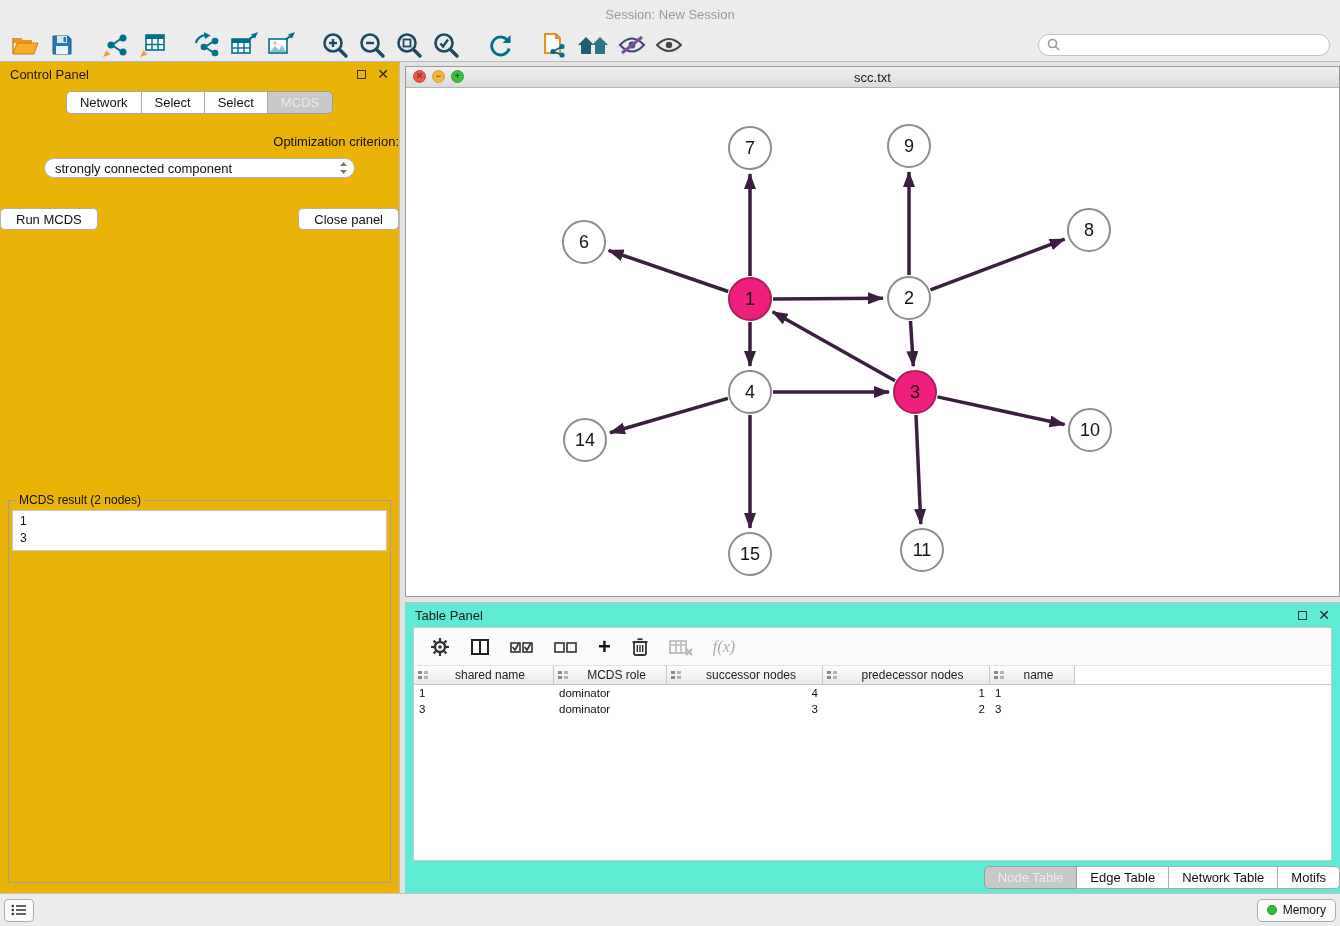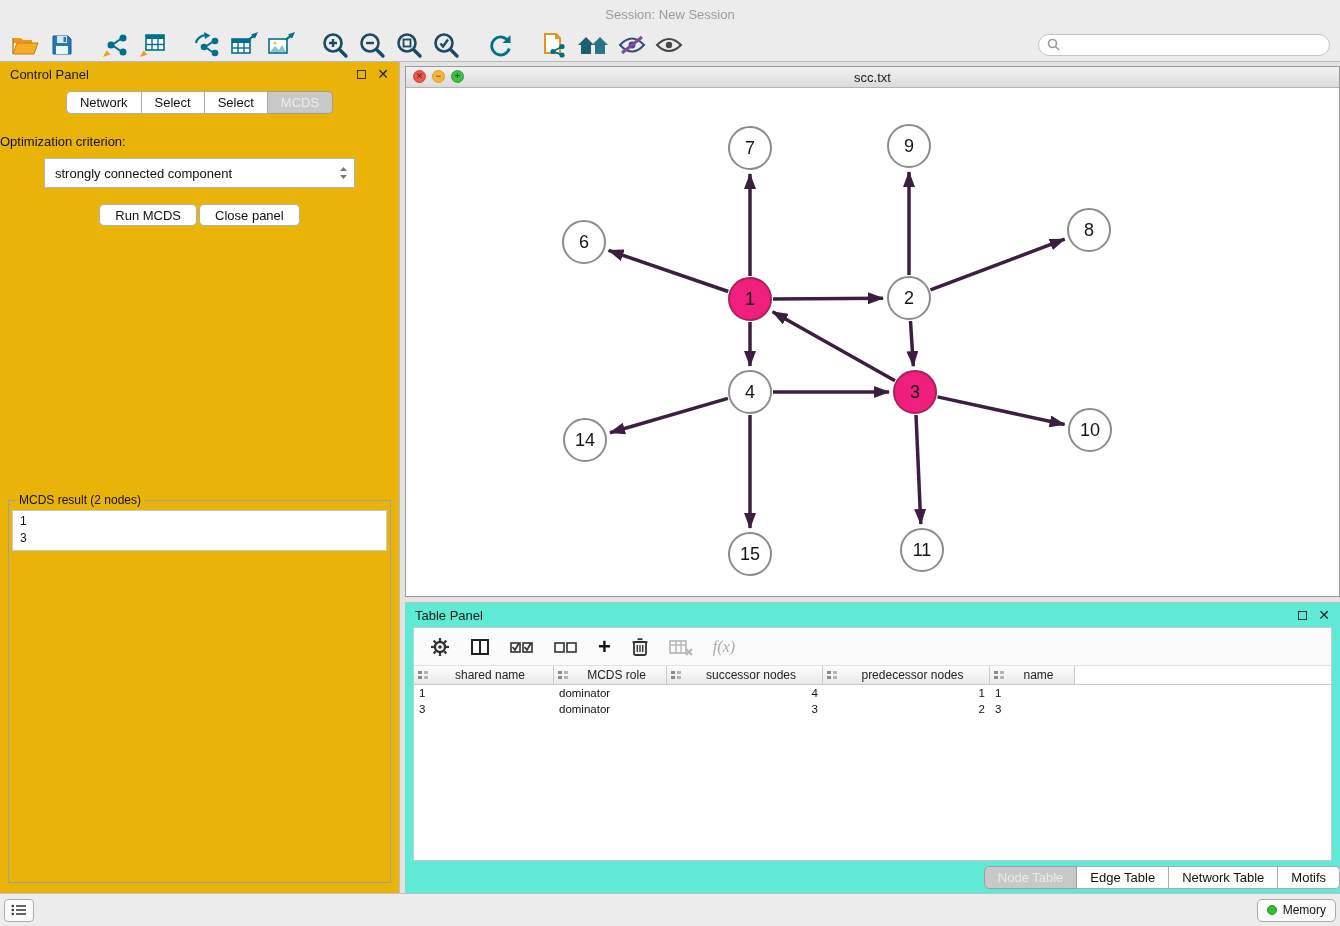--- a/index.html
+++ b/index.html
@@ -32,24 +32,24 @@
 
   
   .seg-tabs{display:flex;justify-content:center;flex:none}
   .seg-tab{padding:3px 13px;font-size:13px;background:#fff;border:1px solid #ababab;border-left:none;color:#111;white-space:nowrap}
   .seg-tab:first-child{border-left:1px solid #ababab;border-radius:5px 0 0 5px}
   .seg-tab:last-child{border-radius:0 5px 5px 0}
   .seg-tab.active{background:#c8c8c8;color:#ebebeb;border-color:#9d9d9d}
 
   
   .cp-tabs-wrap{margin:5px 0 4px}
-  .opt-label{text-align:left;font-size:13px;margin-top:16px}
-  .dropdown{margin:9px 44px 0;height:30px;background:#fff;border:1px solid #b6b6b6;border-radius:0;display:flex;align-items:center;padding:0 6px 0 10px;font-size:13px;flex:none}
+  .opt-label{text-align:right;font-size:13px;margin-top:16px}
+  .dropdown{margin:9px 44px 0;height:20px;background:#fff;border:1px solid #b6b6b6;border-radius:12px;display:flex;align-items:center;padding:0 6px 0 10px;font-size:13px;flex:none}
   .dd-arrows{margin-left:auto;display:flex}
-  .btn-row{display:flex;justify-content:center;gap:2px;margin-top:16px}
+  .btn-row{display:flex;justify-content:space-between;gap:2px;margin-top:30px}
   .btn{height:22px;padding:0 15px;background:#fff;border:1px solid #b0b0b0;border-radius:5px;font-size:13px;font-family:inherit;color:#111}
   .cp-spacer{flex:1}
   .result-fieldset{margin:0 8px 10px;border:1px solid #9f9f9f;height:390px;padding:3px;display:flex;flex-direction:column;flex:none}
   .result-fieldset legend{font-size:12px;padding:0 3px;margin-left:4px;color:#111}
   .result-inner{flex:1;background:#fff;border:1px solid #c9c9c9;font-size:12px;padding:2px 7px;line-height:1.45;overflow:hidden}
 
   
   .network-window{height:531px;border:1px solid #9a9a9a;display:flex;flex-direction:column;background:#fff;flex:none}
   .net-titlebar{height:21px;background:linear-gradient(#f1f1f1,#dbdbdb);border-bottom:1px solid #b3b3b3;display:flex;align-items:center;justify-content:center;position:relative;font-size:13px;color:#1a1a1a}
   .traffic{position:absolute;left:7px;top:3px;display:flex;gap:6px}

